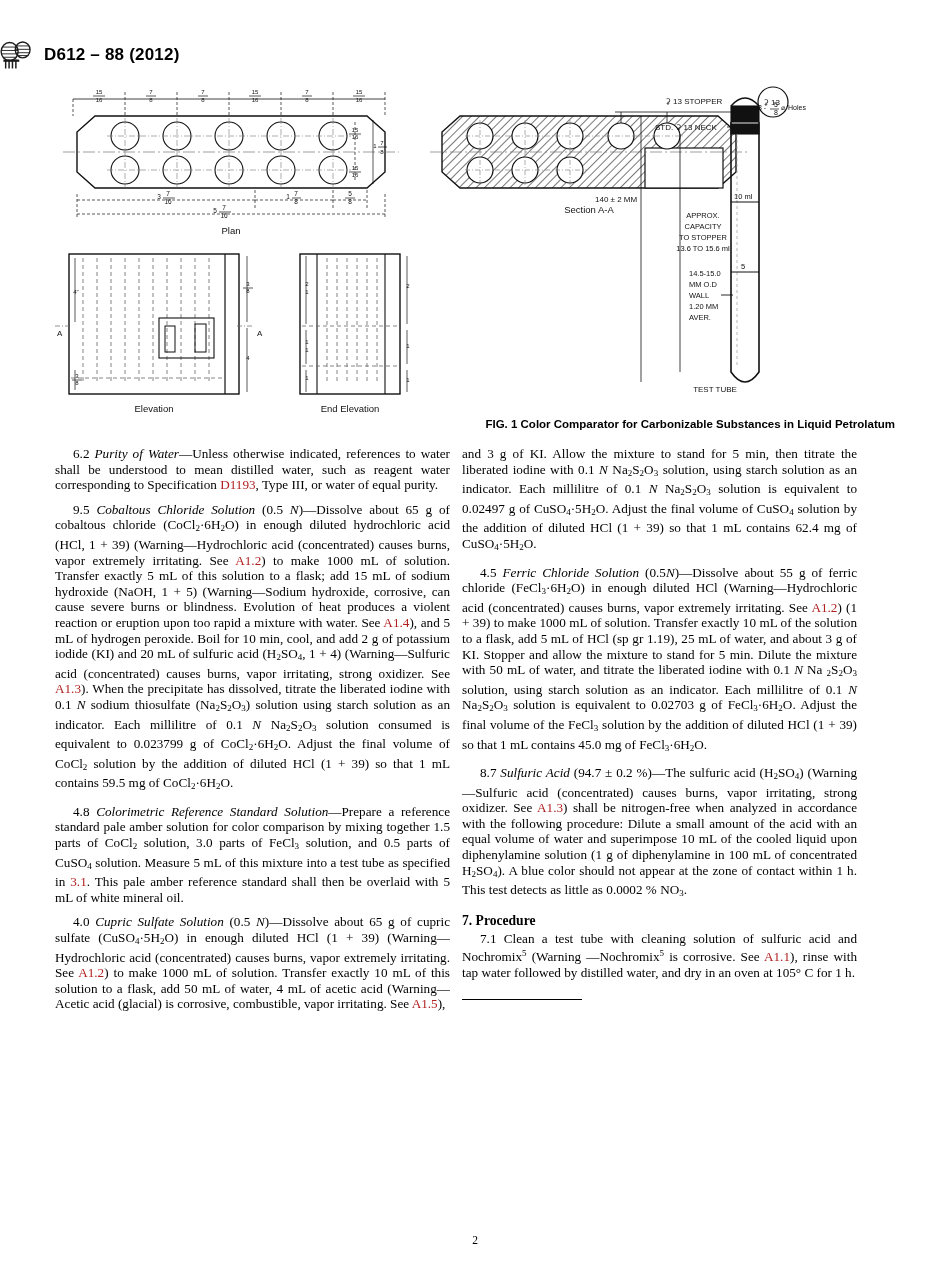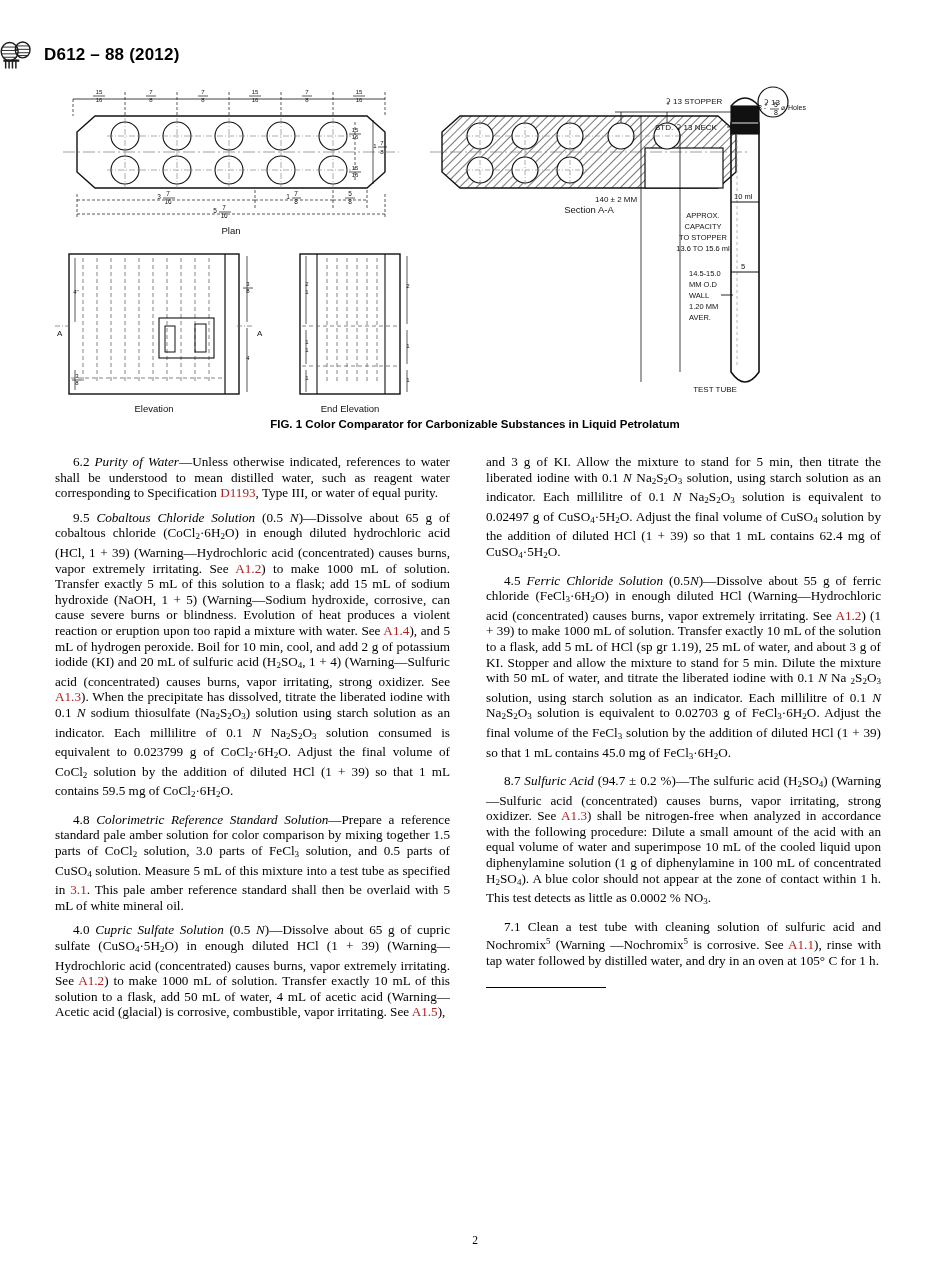--- a/index.html
+++ b/index.html
@@ -22,33 +22,33 @@
   .astm-logo{width:34px;height:30px;display:block;}
   .std-designation{
     font-family:"Liberation Sans",sans-serif;
     font-weight:bold;font-size:17px;letter-spacing:.2px;
   }
 
   
   .figure-wrap{margin-top:12px;padding:0 55px;}
   .figure-box{position:relative;width:100%;height:330px;}
   .fig-caption{
-    text-align:center;
+    text-align:right;
     font-family:"Liberation Sans",sans-serif;
     font-weight:bold;font-size:11.5px;
     margin-top:6px;
   }
   .dwg{display:block;margin:0 auto;}
 
   
   .columns{
-    margin-top:24px;
+    margin-top:16px;
     padding:0 55px;
     display:flex;
-    gap:36px;
+    gap:12px;
   }
   .col{width:395px;position:relative;}
   p.para{
     margin:0 0 0 0;
     text-align:justify;
     text-justify:inter-word;
     font-size:13.2px;
     line-height:15.6px;
     text-indent:18px;
     hyphens:auto;
@@ -429,20 +429,21 @@
       </p>
       <p class="para">
         <span>4.5</span>
         <span class="rich"><span style="font-style:italic">Ferric Chloride Solution</span> (0.5<span style="font-style:italic">N</span>)—Dissolve about 55 g of ferric chloride (FeCl<sub>3</sub>·6H<sub>2</sub>O) in enough diluted HCl (<b>Warning</b>—Hydrochloric acid (concentrated) causes burns, vapor extremely irritating. See <span class="ref">A1.2</span>) (1 + 39) to make 1000 mL of solution. Transfer exactly 10 mL of the solution to a flask, add 5 mL of HCl (sp gr 1.19), 25 mL of water, and about 3 g of KI. Stopper and allow the mixture to stand for 5 min. Dilute the mixture with 50 mL of water, and titrate the liberated iodine with 0.1 <span style="font-style:italic">N</span> Na <sub>2</sub>S<sub>2</sub>O<sub>3</sub> solution, using starch solution as an indicator. Each millilitre of 0.1 <span style="font-style:italic">N</span> Na<sub>2</sub>S<sub>2</sub>O<sub>3</sub> solution is equivalent to 0.02703 g of FeCl<sub>3</sub>·6H<sub>2</sub>O. Adjust the final volume of the FeCl<sub>3</sub> solution by the addition of diluted HCl (1 + 39) so that 1 mL contains 45.0 mg of FeCl<sub>3</sub>·6H<sub>2</sub>O.</span>
       </p>
       <p class="para">
         <span>8.7</span>
         <span class="rich"><span style="font-style:italic">Sulfuric Acid</span> (94.7 ± 0.2 %)—The sulfuric acid (H<sub>2</sub>SO<sub>4</sub>) (<b>Warning</b>—Sulfuric acid (concentrated) causes burns, vapor irritating, strong oxidizer. See <span class="ref">A1.3</span>) shall be nitrogen-free when analyzed in accordance with the following procedure: Dilute a small amount of the acid with an equal volume of water and superimpose 10 mL of the cooled liquid upon diphenylamine solution (1 g of diphenylamine in 100 mL of concentrated H<sub>2</sub>SO<sub>4</sub>). A blue color should not appear at the zone of contact within 1 h. This test detects as little as 0.0002 % NO<sub>3</sub>.</span>
       </p>
 
+      <p class="sec-head">7.  Procedure</p>
 
       <p class="para">
         <span>7.1</span>
         <span class="rich">Clean a test tube with cleaning solution of sulfuric acid and Nochromix<sup>5</sup> (<b>Warning</b> —Nochromix<sup>5</sup> is corrosive. See <span class="ref">A1.1</span>), rinse with tap water followed by distilled water, and dry in an oven at 105° C for 1 h.</span>
       </p>
 
       <div class="footnote-rule"></div>
     </div>
   </div>
 

